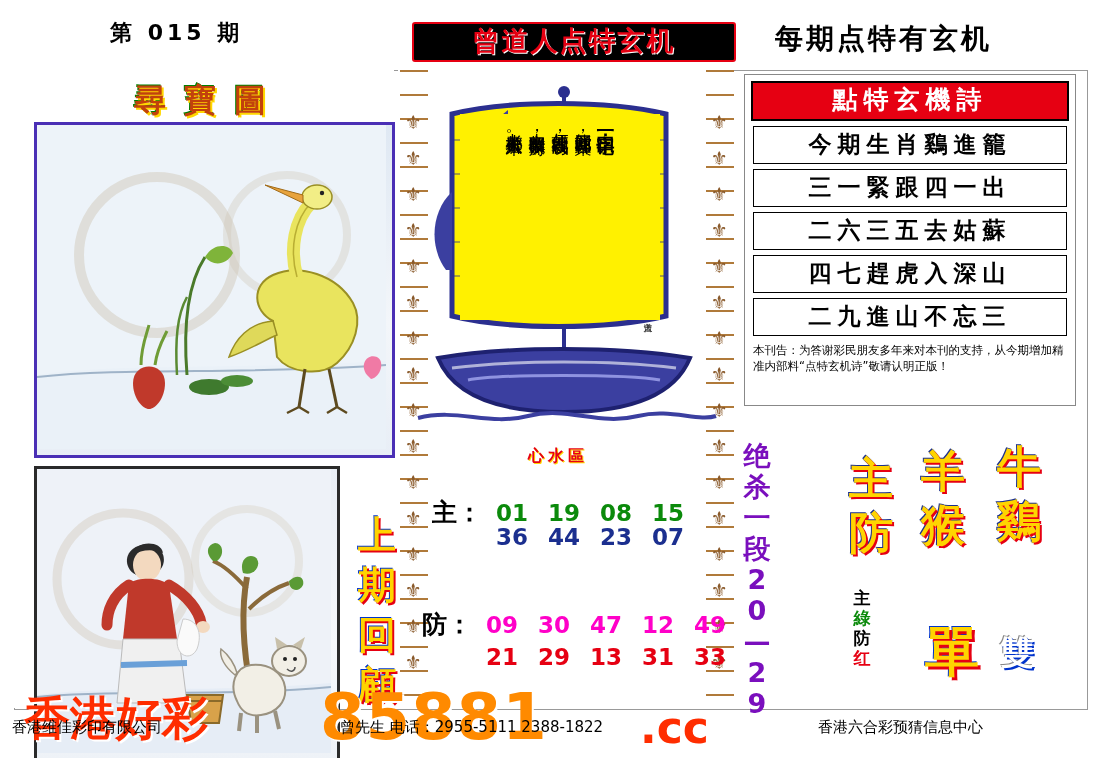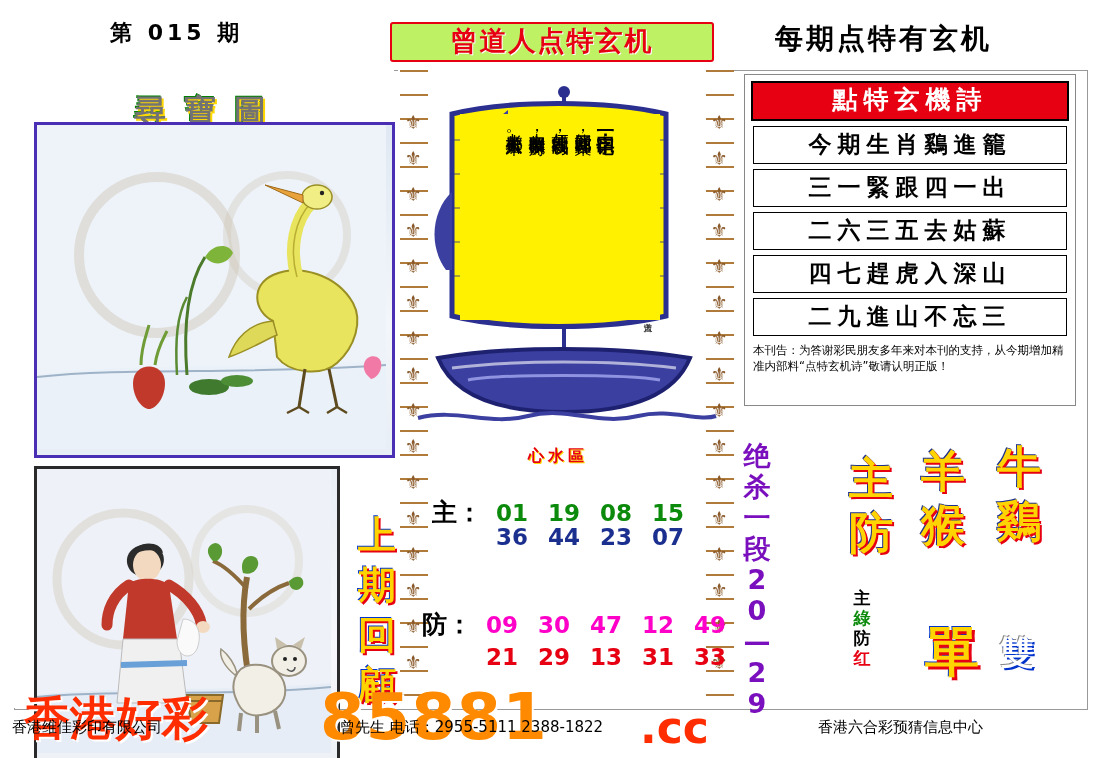--- a/index.html
+++ b/index.html
@@ -9,37 +9,37 @@
     font-family:"DejaVu Sans","Liberation Sans",sans-serif;
     overflow:hidden;
     position:relative;
   }
   .page{position:absolute;left:0;top:0;width:1100px;height:758px;}
 
   
   .header{position:absolute;left:0;top:0;width:1100px;height:68px;}
   .issue{position:absolute;left:110px;top:18px;font-size:22px;font-weight:bold;color:#000;letter-spacing:4px;font-family:"DejaVu Sans",sans-serif;}
   .title-red{
-    position:absolute;left:390px;top:22px;width:320px;height:36px;
-    background:#bef264;border:2px solid #e60012;border-radius:3px;
+    position:absolute;left:412px;top:22px;width:320px;height:36px;
+    background:#000000;border:2px solid #e60012;border-radius:3px;
     color:#e60012;font-size:27px;font-weight:bold;line-height:34px;text-align:center;
     letter-spacing:2px;font-family:"DejaVu Sans",sans-serif;
     text-shadow:1px 1px 0 #fff;
   }
   .title-sub{position:absolute;left:775px;top:20px;font-size:28px;font-weight:bold;color:#000;letter-spacing:3px;font-family:"DejaVu Sans",sans-serif;}
 
   
   .frame{position:absolute;left:14px;top:70px;width:1072px;height:638px;background:#fff;border:1px solid #999;}
 
   
   .leftcol{position:absolute;left:14px;top:70px;width:380px;height:638px;background:#fff;}
   .xunbaotu{
-    position:absolute;left:60px;top:20px;width:270px;height:42px;
+    position:absolute;left:60px;top:9px;width:270px;height:42px;
     text-align:center;font-size:32px;font-weight:bold;letter-spacing:18px;
-    color:#737373;font-family:"DejaVu Sans",sans-serif;
+    color:#c2410c;font-family:"DejaVu Sans",sans-serif;
     text-shadow:2px 2px 0 #ffd800,-1px -1px 0 #008000;
   }
   .pic{position:absolute;border:3px solid #4a2fb5;}
   .pic1{left:20px;top:52px;width:355px;height:330px;background:linear-gradient(#dfe8f3,#f3f6fa 60%,#e8eef6);}
   .pic2{left:20px;top:396px;width:300px;height:290px;background:linear-gradient(#e9eef5,#f6f8fb 60%,#eef2f7);border-color:#2a2a2a;}
 
   .pic-inner{position:absolute;inset:0;overflow:hidden;}
 
   
   .center{position:absolute;left:398px;top:70px;width:330px;height:368px;background:#fff;}

